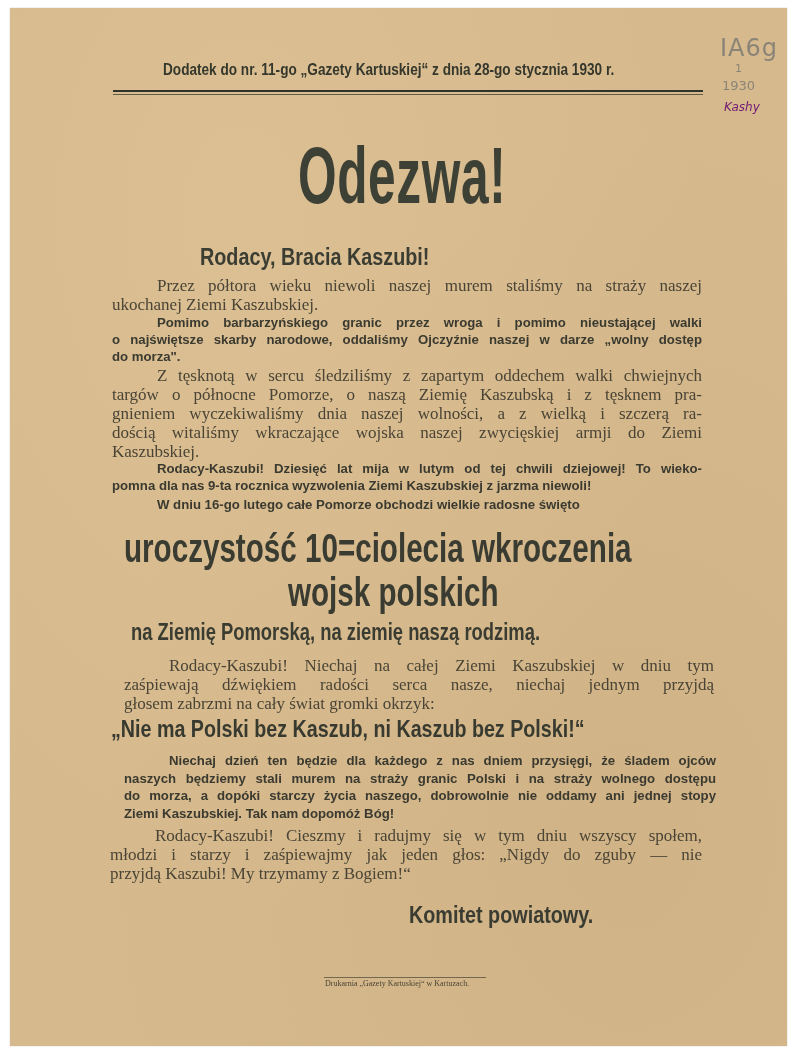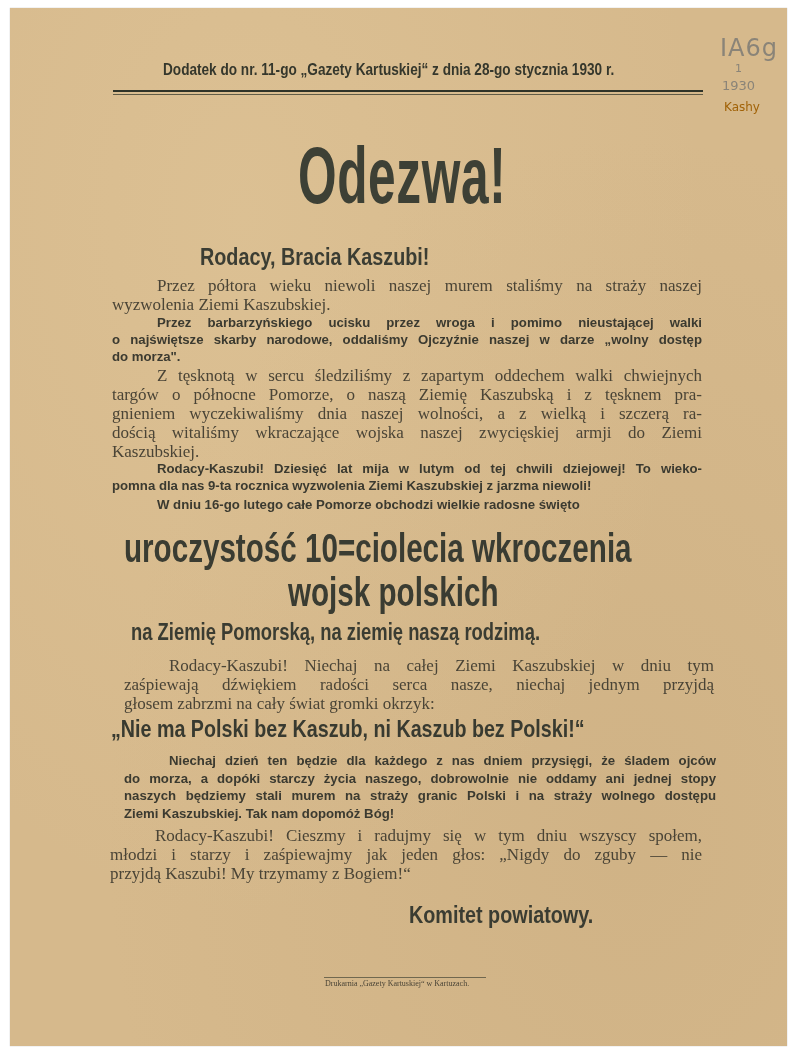--- a/index.html
+++ b/index.html
@@ -26,37 +26,37 @@
   .pencil { position: absolute; font-family: "DejaVu Sans", sans-serif; color: #8a8478; }
 </style>
 </head>
 <body>
 
 <div class="paper"></div>
 
 <div class="pencil" style="left:720px; top:34px; font-size:24px; letter-spacing:1px;text-align:center;">IA6g</div>
 <div class="pencil" style="left:735px; top:62px; font-size:11px;">1</div>
 <div class="pencil" style="left:722px; top:78px; font-size:13px;">1930</div>
-<div class="pencil" style="left:724px; top:100px; font-size:12px; color:#a16207; ">Kashy</div>
+<div class="pencil" style="left:724px; top:100px; font-size:12px; color:#701a75; font-style:italic;">Kashy</div>
 
 <div class="abs cond ink" style="left:163px; top:60px; font-size:17px; transform:scaleX(0.80); color:#35372c;">Dodatek do nr. 11-go „Gazety Kartuskiej“ z dnia 28-go stycznia 1930 r.</div>
 <div class="rule" style="left:113px; top:90px; width:590px; height:2px;"></div>
 <div class="rule" style="left:113px; top:94px; width:590px; height:1px; opacity:0.7;"></div>
 
 <div class="abs cond" style="left:298px; top:132px; font-size:80px; line-height:88px; color:#3d4035; transform:scaleX(0.62); letter-spacing:1px;">Odezwa!</div>
 
 <div class="abs cond" style="left:200px; top:244px; font-size:23px; color:#3b3d33; transform:scaleX(0.86);">Rodacy, Bracia Kaszubi!</div>
 
 <div class="block serif" style="left:112px; top:276px; width:590px; line-height:19px;">
   <span class="justify-line" style="padding-left:45px;">Przez półtora wieku niewoli naszej murem staliśmy na straży naszej</span>
-  <span style="display:block;">wyzwolenia Ziemi Kaszubskiej.</span>
+  <span style="display:block;">ukochanej Ziemi Kaszubskiej.</span>
 </div>
 
 <div class="block boldsans" style="left:112px; top:314px; width:590px; line-height:17px;">
-  <span class="justify-line" style="padding-left:45px;">Przez barbarzyńskiego ucisku przez wroga i pomimo nieustającej walki</span>
+  <span class="justify-line" style="padding-left:45px;">Pomimo barbarzyńskiego granic przez wroga i pomimo nieustającej walki</span>
   <span class="justify-line">o najświętsze skarby narodowe, oddaliśmy Ojczyźnie naszej w darze „wolny dostęp</span>
   <span style="display:block;">do morza".</span>
 </div>
 
 <div class="block serif" style="left:112px; top:366px; width:590px; line-height:19px;">
   <span class="justify-line" style="padding-left:45px;">Z tęsknotą w sercu śledziliśmy z zapartym oddechem walki chwiejnych</span>
   <span class="justify-line">targów o północne Pomorze, o naszą Ziemię Kaszubską i z tęsknem pra-</span>
   <span class="justify-line">gnieniem wyczekiwaliśmy dnia naszej wolności, a z wielką i szczerą ra-</span>
   <span class="justify-line">dością witaliśmy wkraczające wojska naszej zwycięskiej armji do Ziemi</span>
   <span style="display:block;">Kaszubskiej.</span>
@@ -76,22 +76,22 @@
 <div class="block serif" style="left:124px; top:656px; width:590px; line-height:19px;">
   <span class="justify-line" style="padding-left:45px;">Rodacy-Kaszubi! Niechaj na całej Ziemi Kaszubskiej w dniu tym</span>
   <span class="justify-line">zaśpiewają dźwiękiem radości serca nasze, niechaj jednym przyjdą</span>
   <span style="display:block;">głosem zabrzmi na cały świat gromki okrzyk:</span>
 </div>
 
 <div class="abs cond" style="left:111px; top:714px; font-size:24px; line-height:30px; color:#383a30; transform:scaleX(0.82);">„Nie ma Polski bez Kaszub, ni Kaszub bez Polski!“</div>
 
 <div class="block boldsans" style="left:124px; top:752px; width:592px; line-height:17.5px;">
   <span class="justify-line" style="padding-left:45px;">Niechaj dzień ten będzie dla każdego z nas dniem przysięgi, że śladem ojców</span>
+  <span class="justify-line">naszych będziemy stali murem na straży granic Polski i na straży wolnego dostępu</span>
   <span class="justify-line">do morza, a dopóki starczy życia naszego, dobrowolnie nie oddamy ani jednej stopy</span>
-  <span class="justify-line">naszych będziemy stali murem na straży granic Polski i na straży wolnego dostępu</span>
   <span style="display:block;">Ziemi Kaszubskiej. Tak nam dopomóż Bóg!</span>
 </div>
 
 <div class="block serif" style="left:110px; top:826px; width:592px; line-height:19px;">
   <span class="justify-line" style="padding-left:45px;">Rodacy-Kaszubi! Cieszmy i radujmy się w tym dniu wszyscy społem,</span>
   <span class="justify-line">młodzi i starzy i zaśpiewajmy jak jeden głos: „Nigdy do zguby — nie</span>
   <span style="display:block;">przyjdą Kaszubi! My trzymamy z Bogiem!“</span>
 </div>
 
 <div class="abs cond" style="left:409px; top:901px; font-size:23px; line-height:28px; color:#3a3c32; transform:scaleX(0.86);">Komitet powiatowy.</div>

